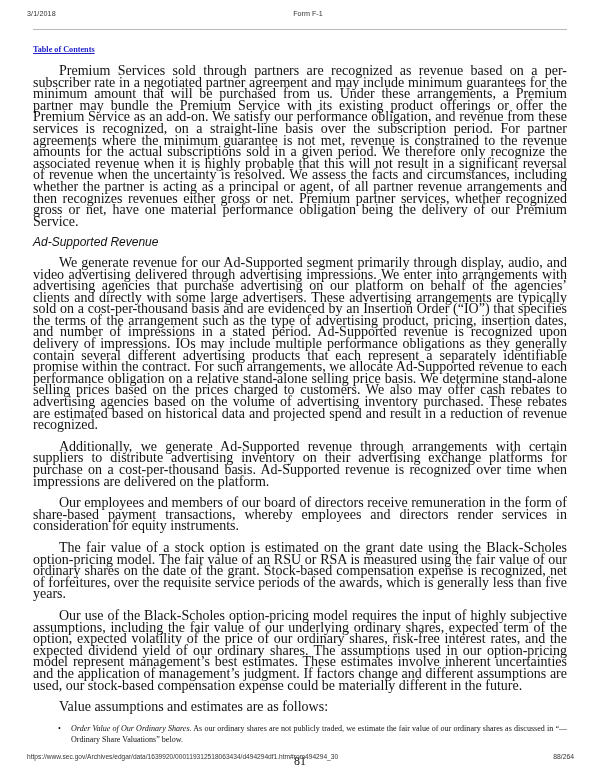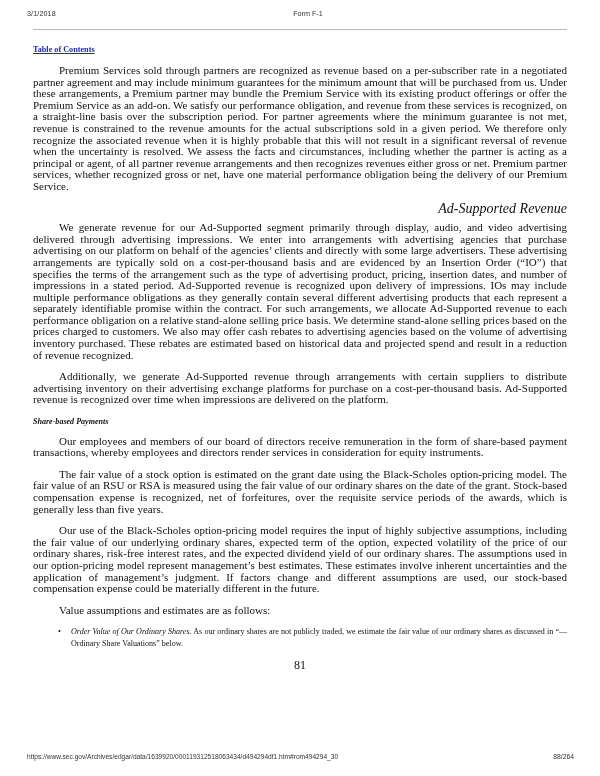--- a/index.html
+++ b/index.html
@@ -79,38 +79,37 @@
     font-weight: bold;
     color: #2222cc;
     text-decoration: underline;
     line-height: 12px;
     margin-bottom: 9px;
     cursor: pointer;
   }
 
   p.body-para {
     margin: 0 0 10px 0;
-    font-size: 11px;
+    font-size: 14px;
     line-height: 11.6px;
     text-align: justify;
     text-indent: 26px;
     font-family: "Liberation Serif", "DejaVu Serif", serif;
     color: #111;
     hyphens: none;
   }
 
   h4.sec-head-italic {
     margin: 1px 0 8px 0;
-    font-size: 14px;
+    font-size: 12px;
     line-height: 11.6px;
     font-weight: normal;
     font-style: italic;
-    font-family: Liberation Serif, serif;
-    color: #111;
-    text-align: right;
+    font-family: Liberation Sans, sans-serif;
+    color: #111;
   }
 
   h4.sec-head-bold-italic {
     margin: 2px 0 8px 0;
     font-size: 8.05px;
     line-height: 11.6px;
     font-weight: bold;
     font-style: italic;
     font-family: "Liberation Serif", "DejaVu Serif", serif;
     color: #111;
@@ -195,21 +194,20 @@
     <a class="toc-link" href="#">Table of Contents</a>
 
     <p class="body-para">Premium Services sold through partners are recognized as revenue based on a per-subscriber rate in a negotiated partner agreement and may include minimum guarantees for the minimum amount that will be purchased from us. Under these arrangements, a Premium partner may bundle the Premium Service with its existing product offerings or offer the Premium Service as an add-on. We satisfy our performance obligation, and revenue from these services is recognized, on a straight-line basis over the subscription period. For partner agreements where the minimum guarantee is not met, revenue is constrained to the revenue amounts for the actual subscriptions sold in a given period. We therefore only recognize the associated revenue when it is highly probable that this will not result in a significant reversal of revenue when the uncertainty is resolved. We assess the facts and circumstances, including whether the partner is acting as a principal or agent, of all partner revenue arrangements and then recognizes revenues either gross or net. Premium partner services, whether recognized gross or net, have one material performance obligation being the delivery of our Premium Service.</p>
 
     <h4 class="sec-head-italic">Ad-Supported Revenue</h4>
 
     <p class="body-para">We generate revenue for our Ad-Supported segment primarily through display, audio, and video advertising delivered through advertising impressions. We enter into arrangements with advertising agencies that purchase advertising on our platform on behalf of the agencies’ clients and directly with some large advertisers. These advertising arrangements are typically sold on a cost-per-thousand basis and are evidenced by an Insertion Order (“IO”) that specifies the terms of the arrangement such as the type of advertising product, pricing, insertion dates, and number of impressions in a stated period. Ad-Supported revenue is recognized upon delivery of impressions. IOs may include multiple performance obligations as they generally contain several different advertising products that each represent a separately identifiable promise within the contract. For such arrangements, we allocate Ad-Supported revenue to each performance obligation on a relative stand-alone selling price basis. We determine stand-alone selling prices based on the prices charged to customers. We also may offer cash rebates to advertising agencies based on the volume of advertising inventory purchased. These rebates are estimated based on historical data and projected spend and result in a reduction of revenue recognized.</p>
 
     <p class="body-para">Additionally, we generate Ad-Supported revenue through arrangements with certain suppliers to distribute advertising inventory on their advertising exchange platforms for purchase on a cost-per-thousand basis. Ad-Supported revenue is recognized over time when impressions are delivered on the platform.</p>
 
-    <h4 class="sec-head-bold-italic">Share-based Payments</h4>
 
     <p class="body-para">Our employees and members of our board of directors receive remuneration in the form of share-based payment transactions, whereby employees and directors render services in consideration for equity instruments.</p>
 
     <p class="body-para">The fair value of a stock option is estimated on the grant date using the Black-Scholes option-pricing model. The fair value of an RSU or RSA is measured using the fair value of our ordinary shares on the date of the grant. Stock-based compensation expense is recognized, net of forfeitures, over the requisite service periods of the awards, which is generally less than five years.</p>
 
     <p class="body-para">Our use of the Black-Scholes option-pricing model requires the input of highly subjective assumptions, including the fair value of our underlying ordinary shares, expected term of the option, expected volatility of the price of our ordinary shares, risk-free interest rates, and the expected dividend yield of our ordinary shares. The assumptions used in our option-pricing model represent management’s best estimates. These estimates involve inherent uncertainties and the application of management’s judgment. If factors change and different assumptions are used, our stock-based compensation expense could be materially different in the future.</p>
 
     <p class="body-para">Value assumptions and estimates are as follows:</p>
 
     <ul class="bullets">

